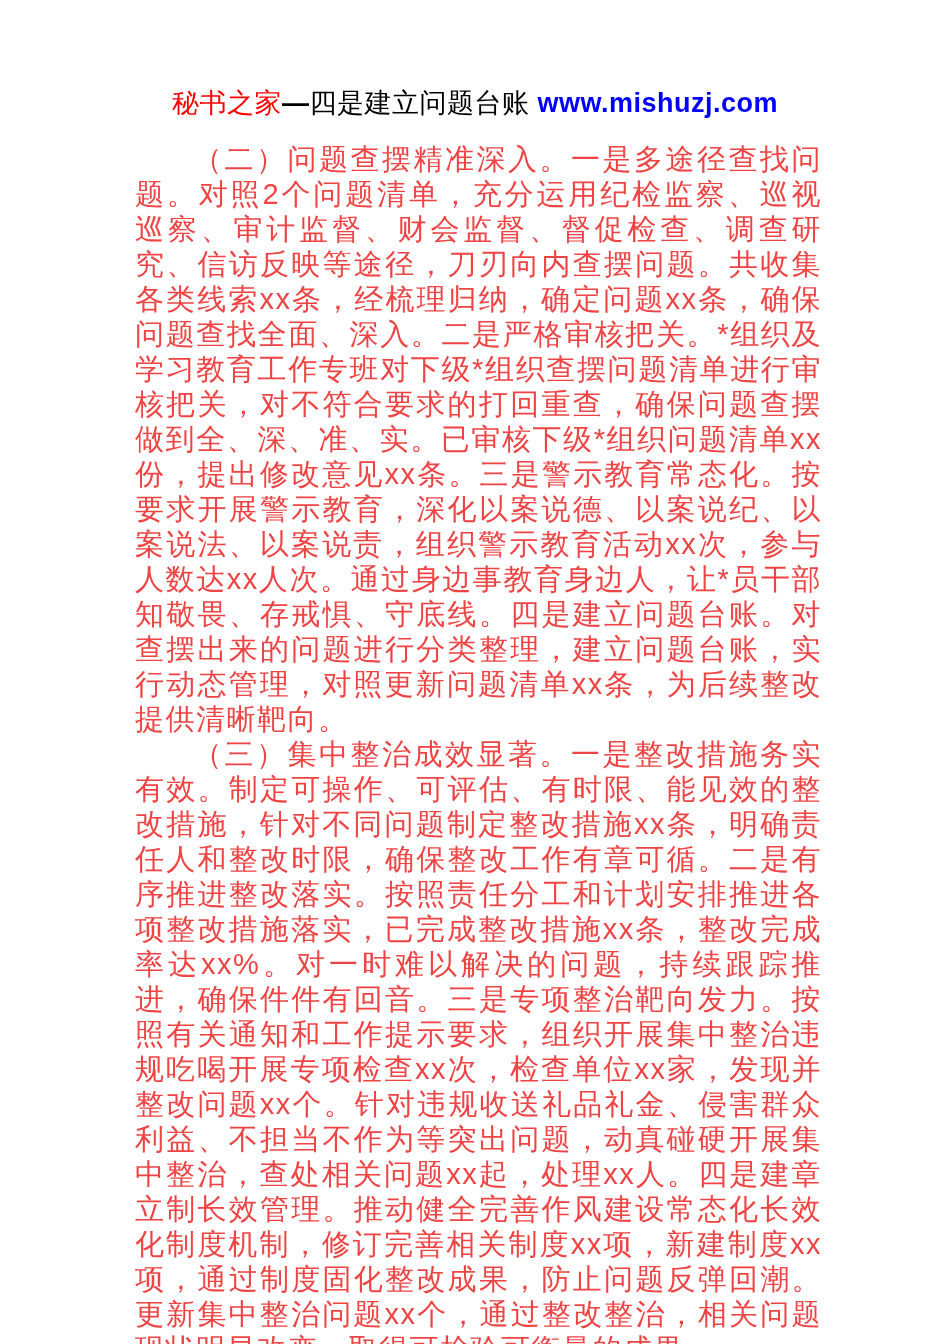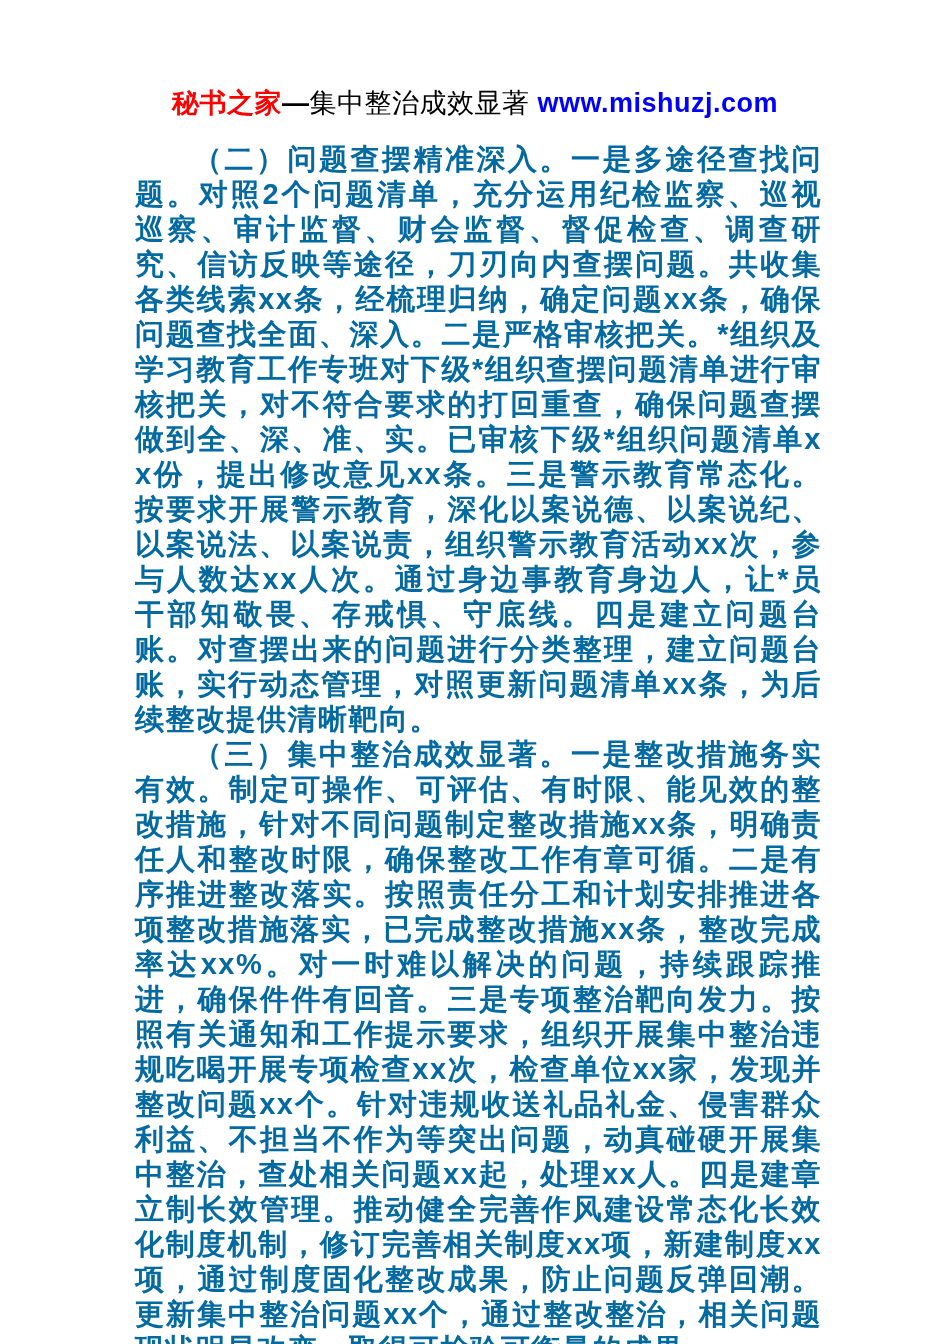--- a/index.html
+++ b/index.html
@@ -23,21 +23,21 @@
     left: 0;
     width: 100%;
     text-align: center;
     font-size: 27px;
     line-height: 30px;
     white-space: nowrap;
     letter-spacing: 0.5px;
   }
   .brand {
     color: #ff0000;
-    font-weight: bold;
+    font-weight: normal;
   }
   .dash {
     color: #000000;
     font-weight: bold;
   }
   .tagline {
     color: #000000;
     font-weight: normal;
   }
   .site-url {
@@ -50,33 +50,32 @@
     top: 142px;
     left: 135px;
     width: 687px;
   }
   .para {
     font-size: 29px;
     line-height: 35px;
     text-align: justify;
     text-justify: inter-ideograph;
     text-indent: 2em;
-    color: #0369a1;
+    color: #ef4444;
     letter-spacing: 1.5px;
     word-break: break-all;
-    font-weight: bold;
   }
 </style>
 </head>
 <body>
 
 <div class="page">
 
   <div class="doc-header">
-    <span class="brand">秘书之家</span><span class="dash">—</span><span class="tagline">集中整治成效显著 </span><a class="site-url" href="#">www.mishuzj.com</a>
+    <span class="brand">秘书之家</span><span class="dash">—</span><span class="tagline">四是建立问题台账 </span><a class="site-url" href="#">www.mishuzj.com</a>
   </div>
 
   <div class="content">
     <p class="para">（二）问题查摆精准深入。一是多途径查找问题。对照2个问题清单，充分运用纪检监察、巡视巡察、审计监督、财会监督、督促检查、调查研究、信访反映等途径，刀刃向内查摆问题。共收集各类线索xx条，经梳理归纳，确定问题xx条，确保问题查找全面、深入。二是严格审核把关。*组织及学习教育工作专班对下级*组织查摆问题清单进行审核把关，对不符合要求的打回重查，确保问题查摆做到全、深、准、实。已审核下级*组织问题清单xx份，提出修改意见xx条。三是警示教育常态化。按要求开展警示教育，深化以案说德、以案说纪、以案说法、以案说责，组织警示教育活动xx次，参与人数达xx人次。通过身边事教育身边人，让*员干部知敬畏、存戒惧、守底线。四是建立问题台账。对查摆出来的问题进行分类整理，建立问题台账，实行动态管理，对照更新问题清单xx条，为后续整改提供清晰靶向。</p>
     <p class="para">（三）集中整治成效显著。一是整改措施务实有效。制定可操作、可评估、有时限、能见效的整改措施，针对不同问题制定整改措施xx条，明确责任人和整改时限，确保整改工作有章可循。二是有序推进整改落实。按照责任分工和计划安排推进各项整改措施落实，已完成整改措施xx条，整改完成率达xx%。对一时难以解决的问题，持续跟踪推进，确保件件有回音。三是专项整治靶向发力。按照有关通知和工作提示要求，组织开展集中整治违规吃喝开展专项检查xx次，检查单位xx家，发现并整改问题xx个。针对违规收送礼品礼金、侵害群众利益、不担当不作为等突出问题，动真碰硬开展集中整治，查处相关问题xx起，处理xx人。四是建章立制长效管理。推动健全完善作风建设常态化长效化制度机制，修订完善相关制度xx项，新建制度xx项，通过制度固化整改成果，防止问题反弹回潮。更新集中整治问题xx个，通过整改整治，相关问题现状明显改变，取得可检验可衡量的成果。</p>
   </div>
 
 </div>
 
 </body></html>

